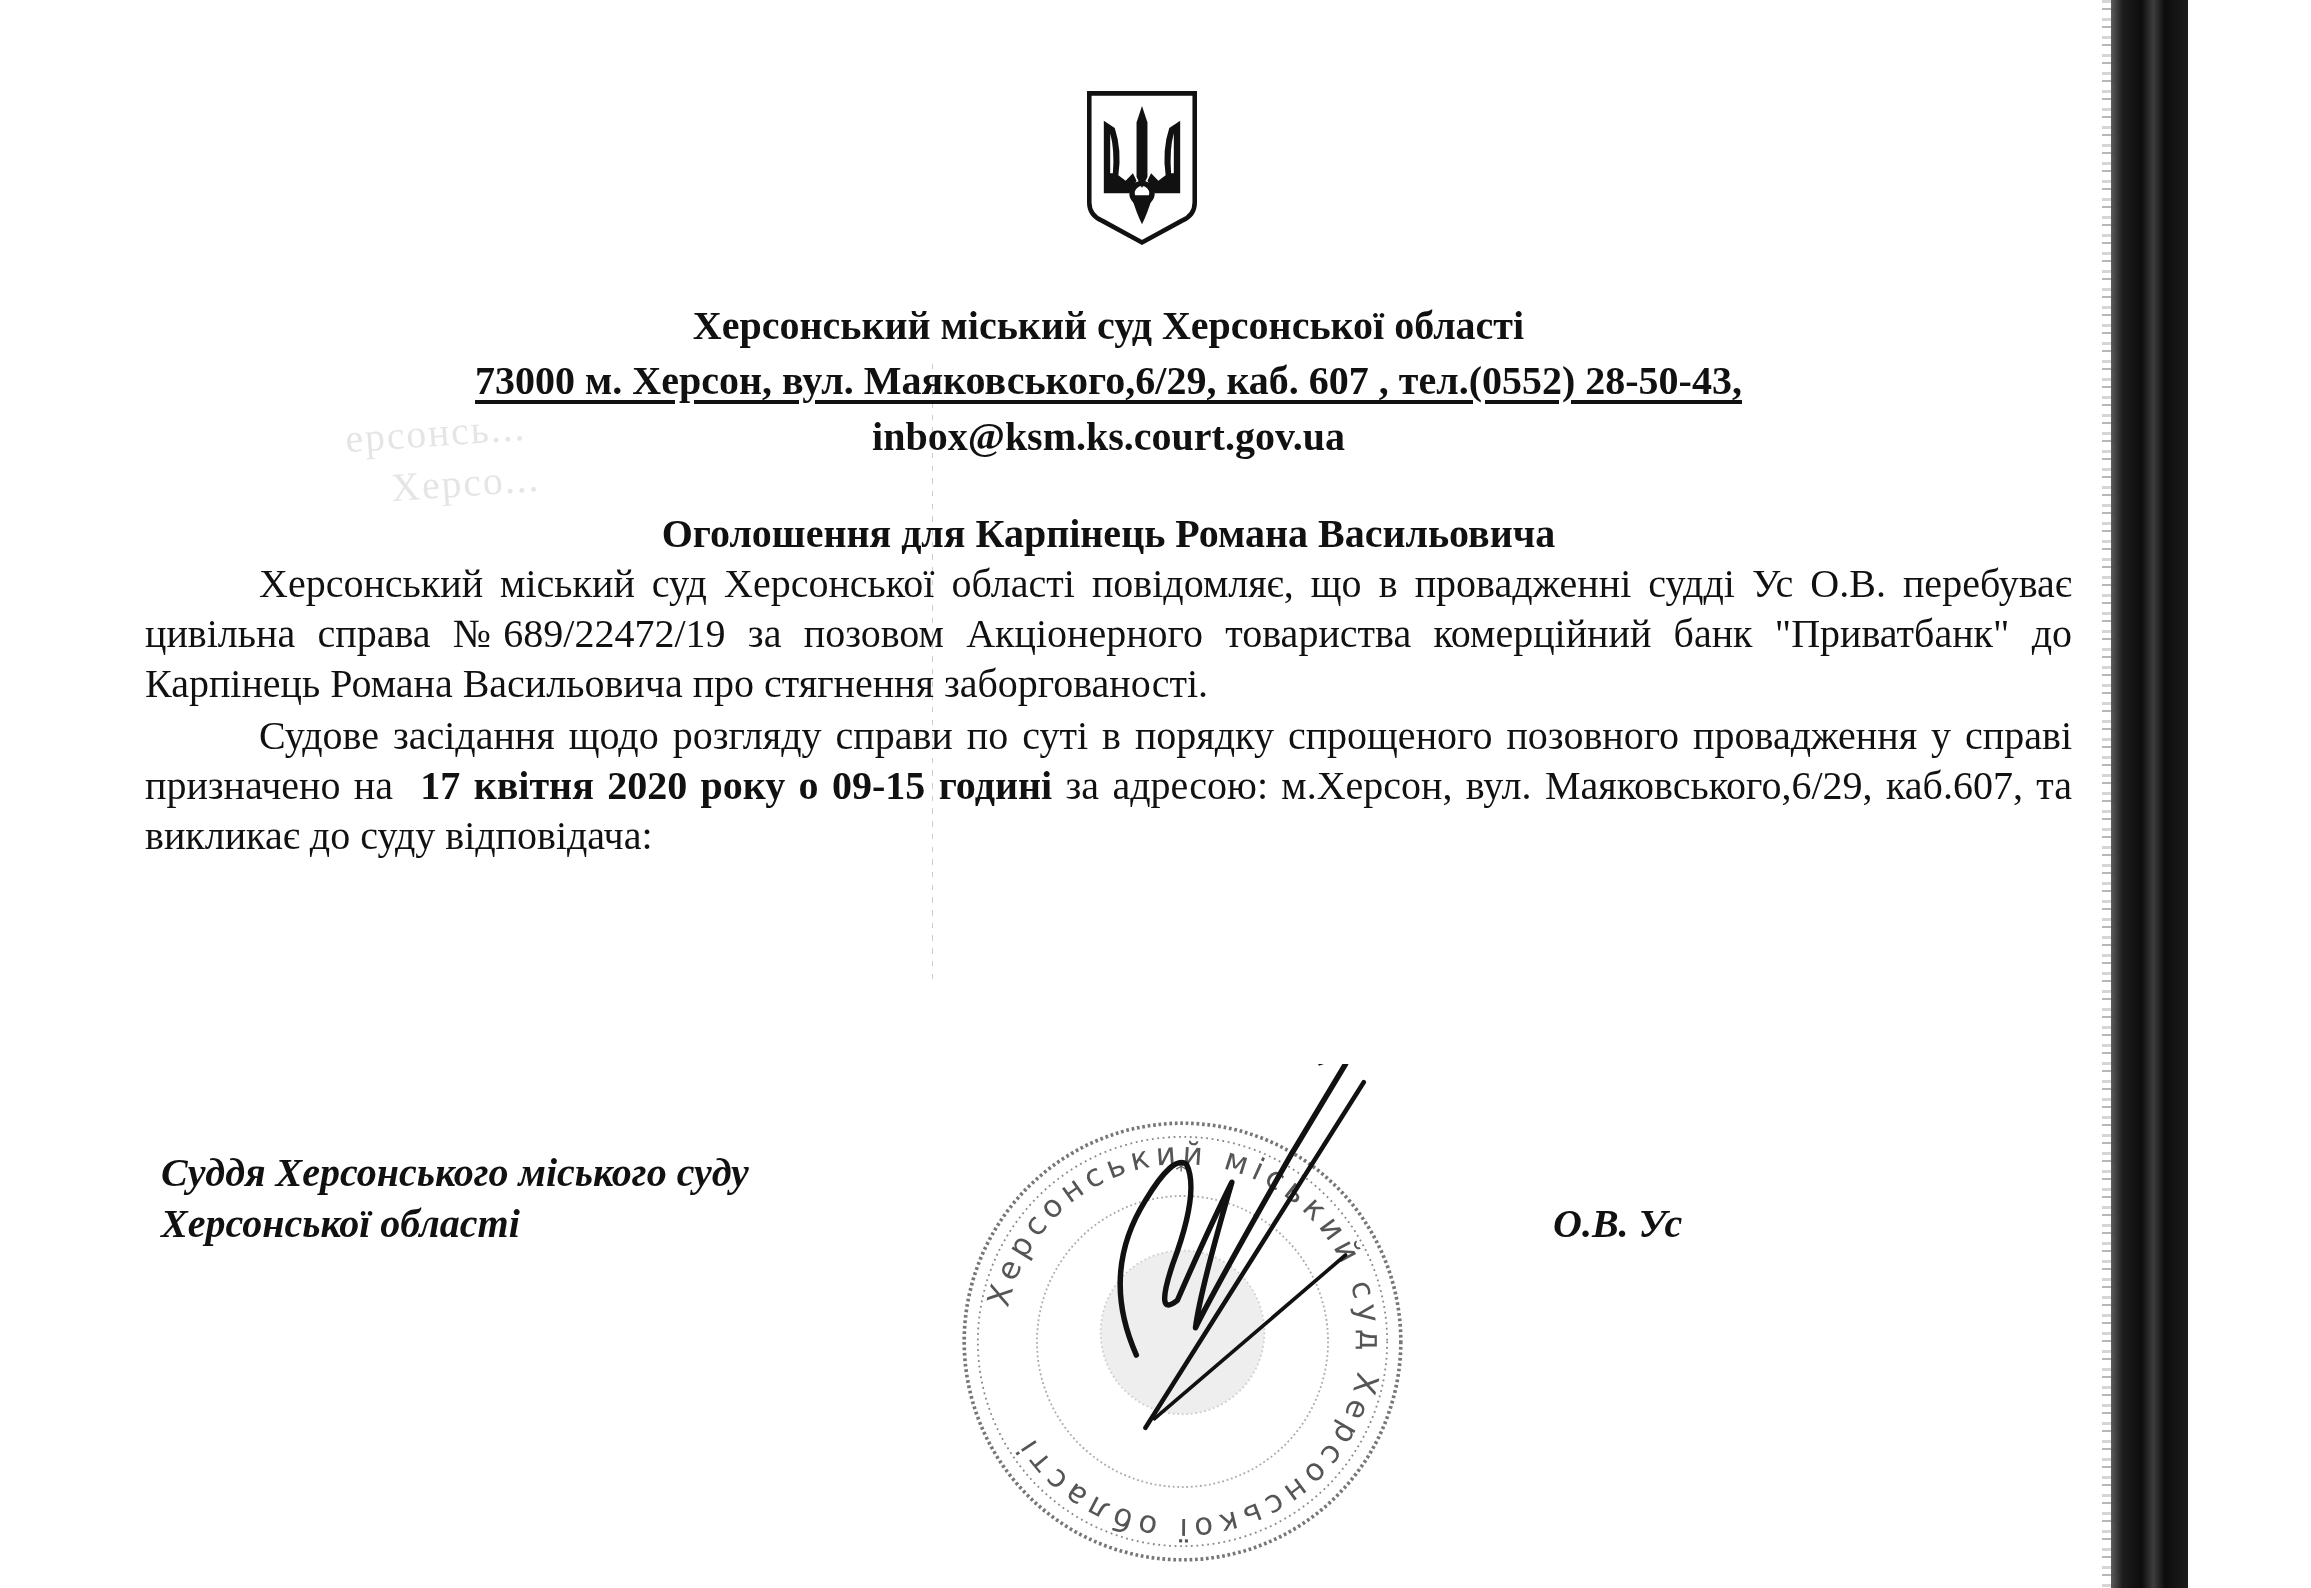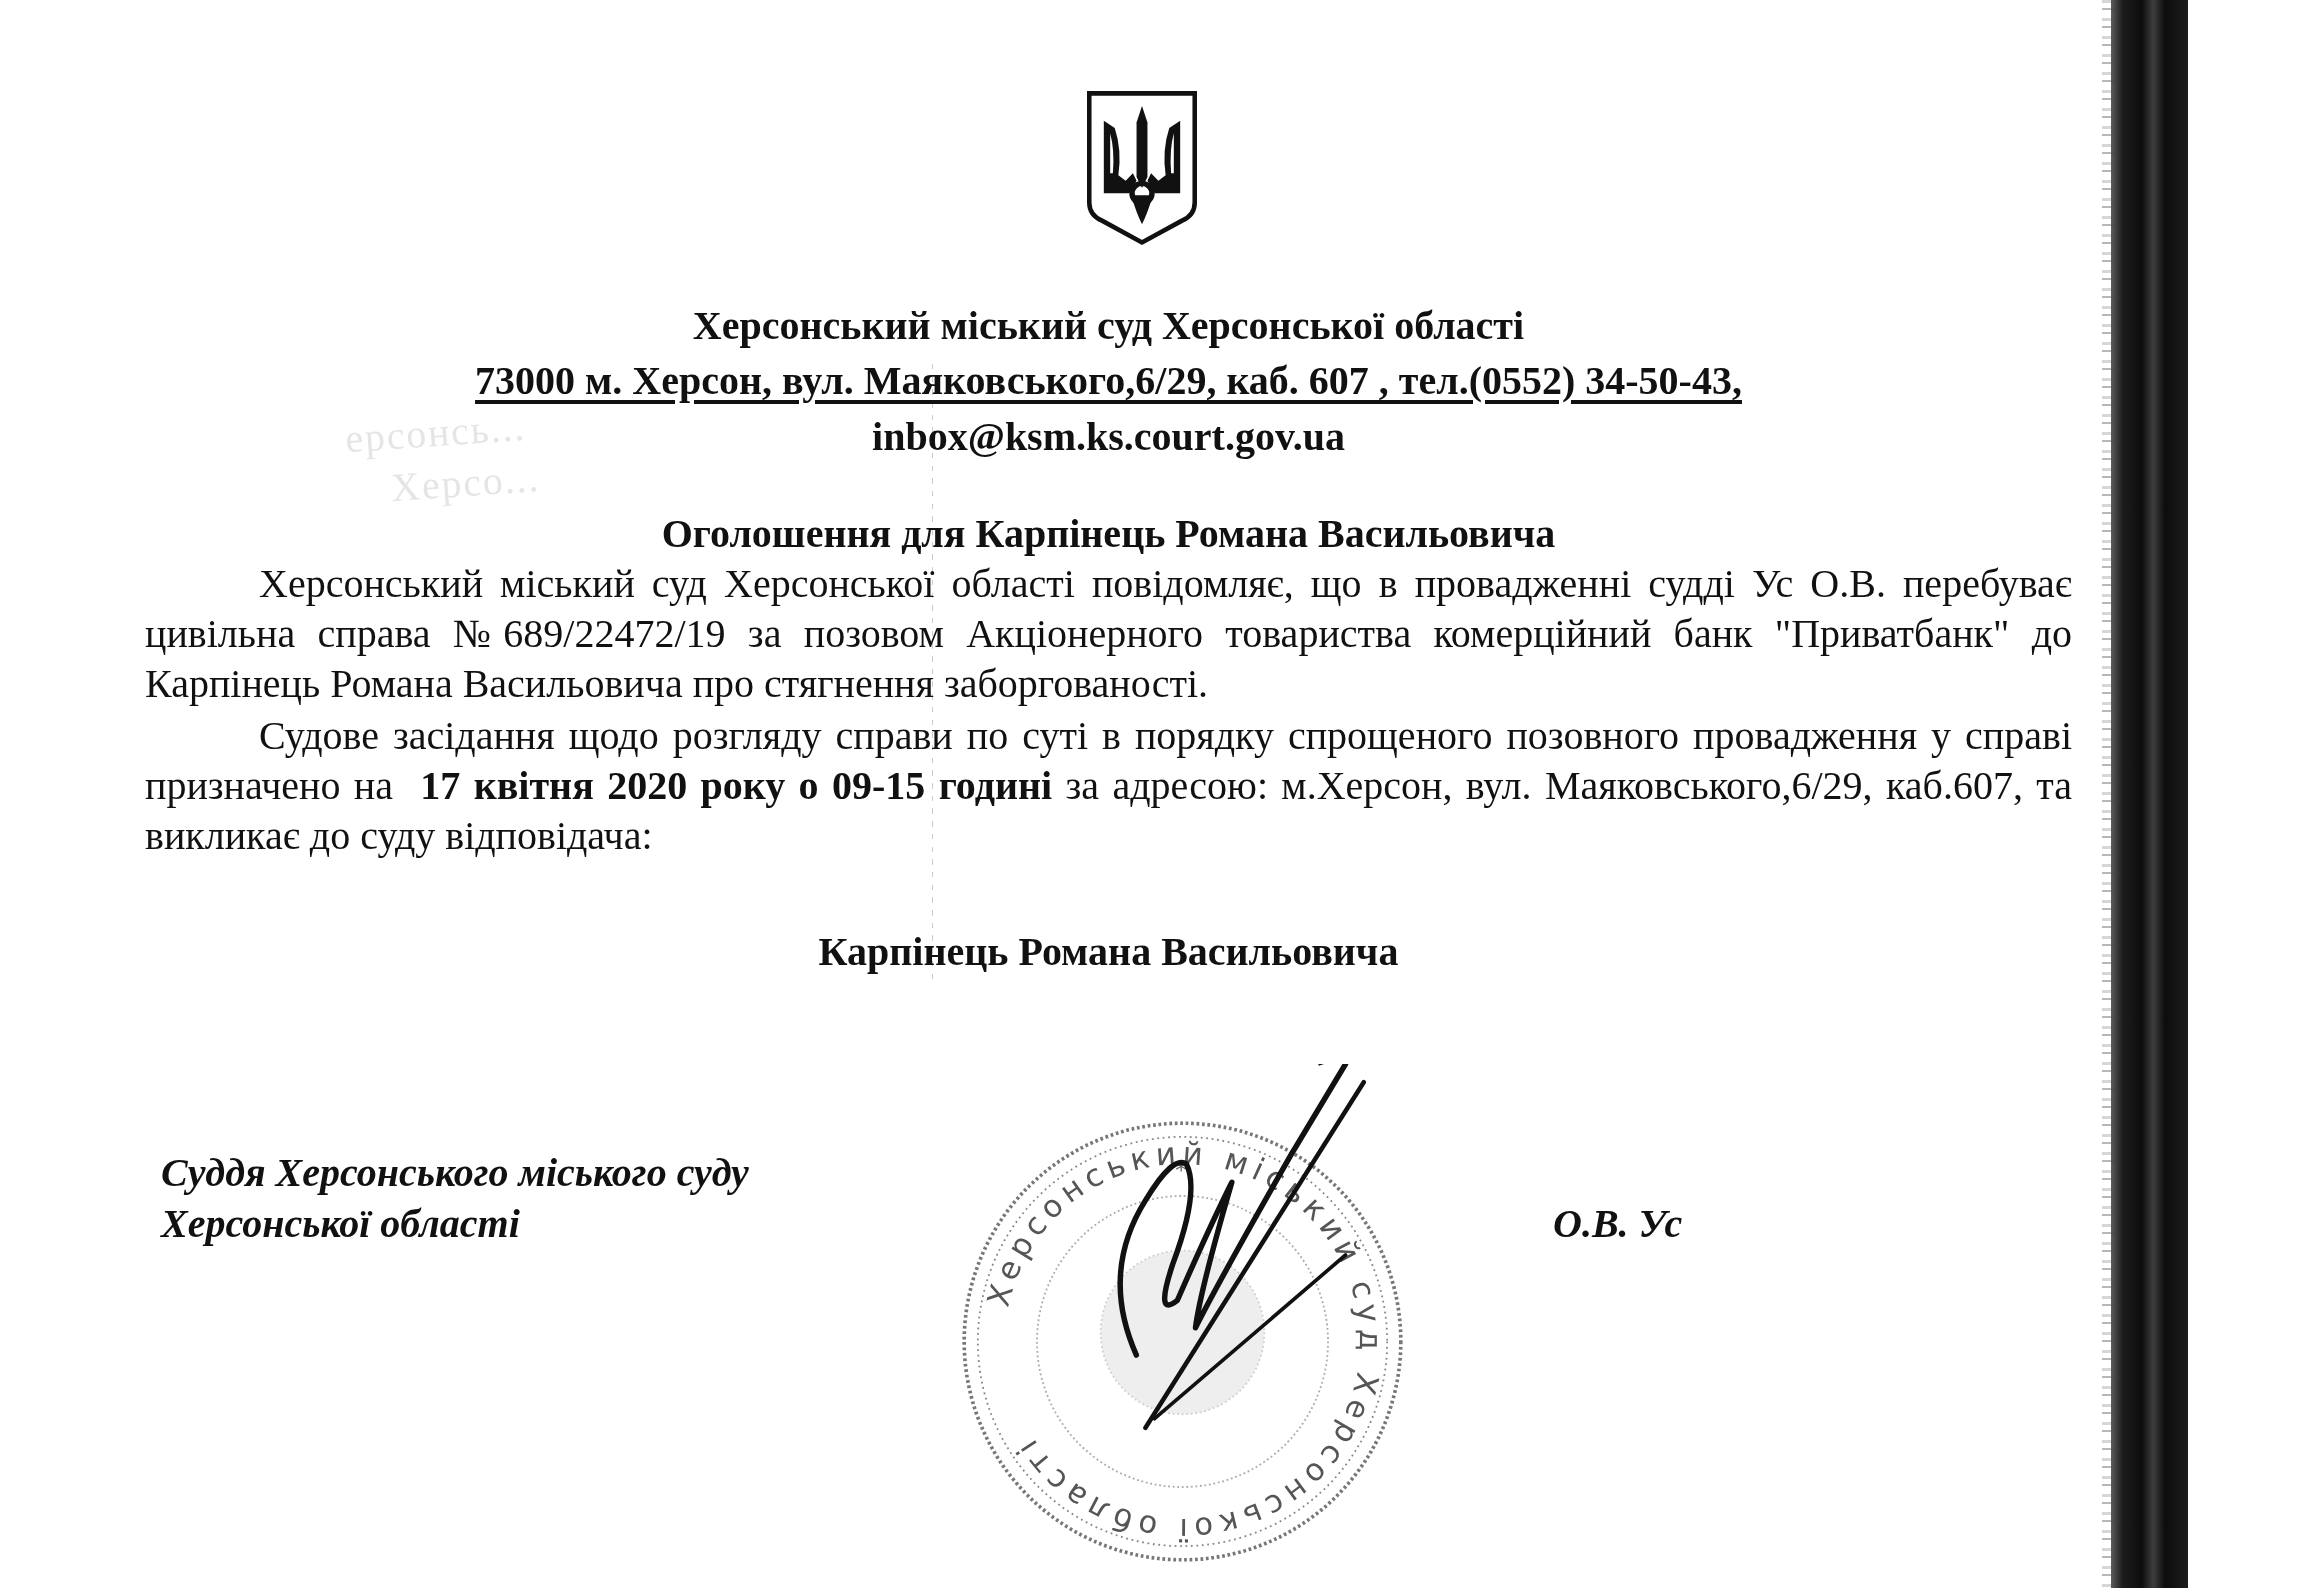--- a/index.html
+++ b/index.html
@@ -55,27 +55,26 @@
     <path d="M31 52 Q36 70 34 96 L31 96 Z" fill="#fff"></path>
     <path d="M101 52 Q96 70 98 96 L101 96 Z" fill="#fff"></path>
     <circle cx="66" cy="118" r="11" fill="none" stroke="#111" stroke-width="6"></circle>
     <path d="M54 120 Q60 140 66 152 Q72 140 78 120 Z" fill="#111"></path>
   </svg>
 
   <div class="ghost" style="left:345px; top:409px;">ерсонсь...</div>
   <div class="ghost" style="left:391px; top:459px;">Херсо...</div>
 
   <div class="header h-title">Херсонський міський суд Херсонської області</div>
-  <div class="header h-addr">73000 м. Херсон, вул. Маяковського,6/29, каб. 607 , тел.(0552) 34-50-43,</div>
+  <div class="header h-addr">73000 м. Херсон, вул. Маяковського,6/29, каб. 607 , тел.(0552) 28-50-43,</div>
   <div class="header h-email">inbox@ksm.ks.court.gov.ua</div>
 
   <div class="block center-bold announce-title">Оголошення для Карпінець Романа Васильовича</div>
   <div class="block para p1">Херсонський міський суд Херсонської області повідомляє, що в провадженні судді Ус О.В. перебуває цивільна справа №689/22472/19 за позовом Акціонерного товариства комерційний банк "Приватбанк" до Карпінець Романа Васильовича про стягнення заборгованості.</div>
   <div class="block para p2"><span>Судове засідання щодо розгляду справи по суті в порядку спрощеного позовного провадження у справі призначено на </span><b>17 квітня 2020 року о 09-15 годині</b><span> за адресою: м.Херсон, вул. Маяковського,6/29, каб.607, та викликає до суду відповідача:</span></div>
-  <div class="block center-bold defendant">Карпінець Романа Васильовича</div>
 
   <div class="sig-left">
     <div>Суддя Херсонського міського суду</div>
     <div>Херсонської області</div>
   </div>
   <div class="sig-right">О.В. Ус</div>
 
   <svg class="stamp" viewBox="0 0 520 520">
     <defs>
       <path id="ringPath" d="M260,260 m-195,0 a195,195 0 1,1 390,0 a195,195 0 1,1 -390,0"></path>

